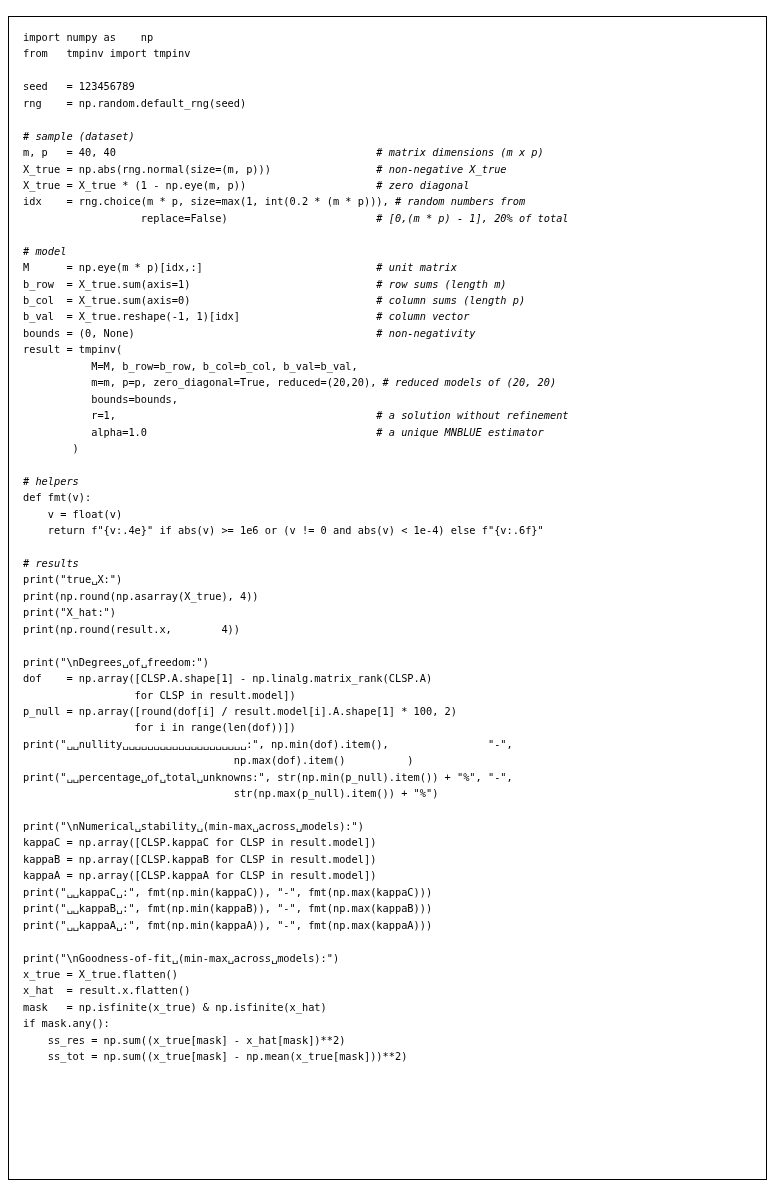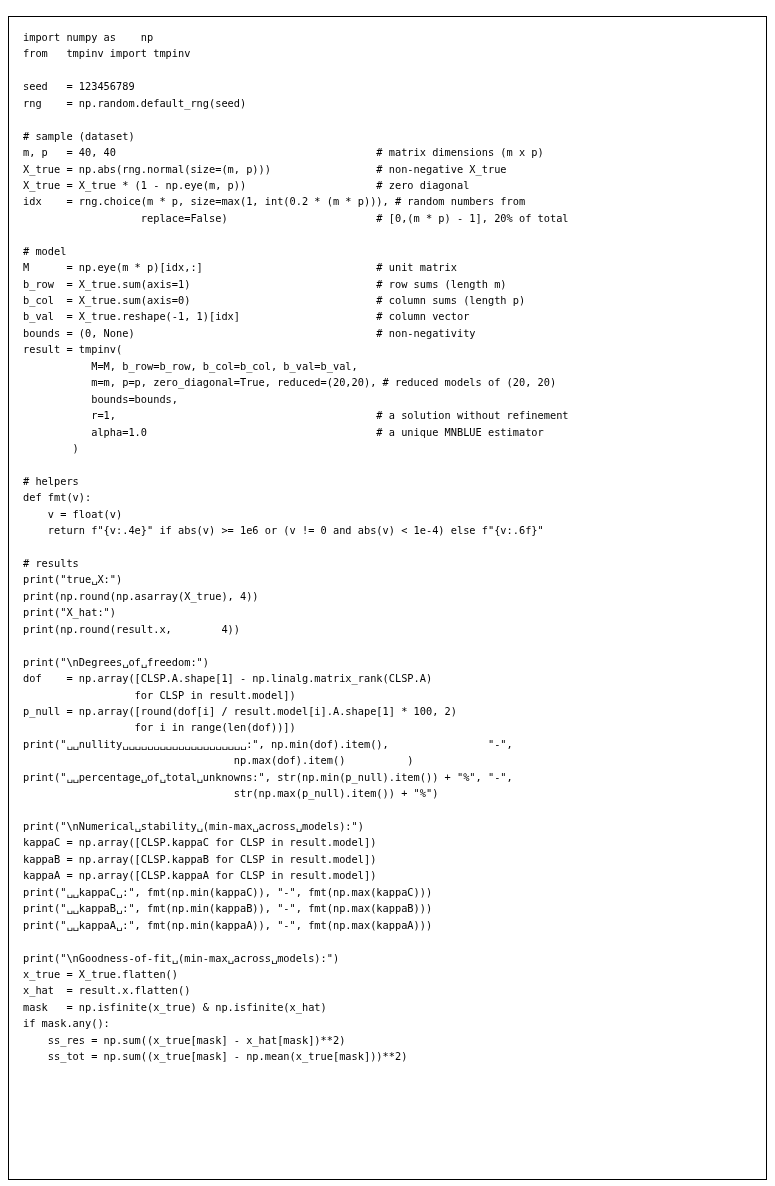--- a/index.html
+++ b/index.html
@@ -38,20 +38,21 @@
   }
   .line {
     display: block;
     height: 16.45px;
     white-space: pre;
   }
   .line .code {
     white-space: pre;
   }
   .line .cmt {
+    font-style: italic;
     white-space: pre;
     margin-top: 23px;
   }
 </style>
 </head>
 <body>
 
 <div class="page">
   <div class="code-frame">
     <div class="code-block" id="code-block"><span class="line"><span class="code">import numpy as    np</span></span><span class="line"><span class="code">from   tmpinv import tmpinv</span></span><span class="line"><span class="code"></span></span><span class="line"><span class="code">seed   = 123456789</span></span><span class="line"><span class="code">rng    = np.random.default_rng(seed)</span></span><span class="line"><span class="code"></span></span><span class="line"><span class="cmt"># sample (dataset)</span></span><span class="line"><span class="code">m, p   = 40, 40                                          </span><span class="cmt"># matrix dimensions (m x p)</span></span><span class="line"><span class="code">X_true = np.abs(rng.normal(size=(m, p)))                 </span><span class="cmt"># non-negative X_true</span></span><span class="line"><span class="code">X_true = X_true * (1 - np.eye(m, p))                     </span><span class="cmt"># zero diagonal</span></span><span class="line"><span class="code">idx    = rng.choice(m * p, size=max(1, int(0.2 * (m * p))), </span><span class="cmt"># random numbers from</span></span><span class="line"><span class="code">                   replace=False)                        </span><span class="cmt"># [0,(m * p) - 1], 20% of total</span></span><span class="line"><span class="code"></span></span><span class="line"><span class="cmt"># model</span></span><span class="line"><span class="code">M      = np.eye(m * p)[idx,:]                            </span><span class="cmt"># unit matrix</span></span><span class="line"><span class="code">b_row  = X_true.sum(axis=1)                              </span><span class="cmt"># row sums (length m)</span></span><span class="line"><span class="code">b_col  = X_true.sum(axis=0)                              </span><span class="cmt"># column sums (length p)</span></span><span class="line"><span class="code">b_val  = X_true.reshape(-1, 1)[idx]                      </span><span class="cmt"># column vector</span></span><span class="line"><span class="code">bounds = (0, None)                                       </span><span class="cmt"># non-negativity</span></span><span class="line"><span class="code">result = tmpinv(</span></span><span class="line"><span class="code">           M=M, b_row=b_row, b_col=b_col, b_val=b_val,</span></span><span class="line"><span class="code">           m=m, p=p, zero_diagonal=True, reduced=(20,20), </span><span class="cmt"># reduced models of (20, 20)</span></span><span class="line"><span class="code">           bounds=bounds,</span></span><span class="line"><span class="code">           r=1,                                          </span><span class="cmt"># a solution without refinement</span></span><span class="line"><span class="code">           alpha=1.0                                     </span><span class="cmt"># a unique MNBLUE estimator</span></span><span class="line"><span class="code">        )</span></span><span class="line"><span class="code"></span></span><span class="line"><span class="cmt"># helpers</span></span><span class="line"><span class="code">def fmt(v):</span></span><span class="line"><span class="code">    v = float(v)</span></span><span class="line"><span class="code">    return f"{v:.4e}" if abs(v) &gt;= 1e6 or (v != 0 and abs(v) &lt; 1e-4) else f"{v:.6f}"</span></span><span class="line"><span class="code"></span></span><span class="line"><span class="cmt"># results</span></span><span class="line"><span class="code">print("true␣X:")</span></span><span class="line"><span class="code">print(np.round(np.asarray(X_true), 4))</span></span><span class="line"><span class="code">print("X_hat:")</span></span><span class="line"><span class="code">print(np.round(result.x,        4))</span></span><span class="line"><span class="code"></span></span><span class="line"><span class="code">print("\nDegrees␣of␣freedom:")</span></span><span class="line"><span class="code">dof    = np.array([CLSP.A.shape[1] - np.linalg.matrix_rank(CLSP.A)</span></span><span class="line"><span class="code">                  for CLSP in result.model])</span></span><span class="line"><span class="code">p_null = np.array([round(dof[i] / result.model[i].A.shape[1] * 100, 2)</span></span><span class="line"><span class="code">                  for i in range(len(dof))])</span></span><span class="line"><span class="code">print("␣␣nullity␣␣␣␣␣␣␣␣␣␣␣␣␣␣␣␣␣␣␣␣:", np.min(dof).item(),                "-",</span></span><span class="line"><span class="code">                                  np.max(dof).item()          )</span></span><span class="line"><span class="code">print("␣␣percentage␣of␣total␣unknowns:", str(np.min(p_null).item()) + "%", "-",</span></span><span class="line"><span class="code">                                  str(np.max(p_null).item()) + "%")</span></span><span class="line"><span class="code"></span></span><span class="line"><span class="code">print("\nNumerical␣stability␣(min-max␣across␣models):")</span></span><span class="line"><span class="code">kappaC = np.array([CLSP.kappaC for CLSP in result.model])</span></span><span class="line"><span class="code">kappaB = np.array([CLSP.kappaB for CLSP in result.model])</span></span><span class="line"><span class="code">kappaA = np.array([CLSP.kappaA for CLSP in result.model])</span></span><span class="line"><span class="code">print("␣␣kappaC␣:", fmt(np.min(kappaC)), "-", fmt(np.max(kappaC)))</span></span><span class="line"><span class="code">print("␣␣kappaB␣:", fmt(np.min(kappaB)), "-", fmt(np.max(kappaB)))</span></span><span class="line"><span class="code">print("␣␣kappaA␣:", fmt(np.min(kappaA)), "-", fmt(np.max(kappaA)))</span></span><span class="line"><span class="code"></span></span><span class="line"><span class="code">print("\nGoodness-of-fit␣(min-max␣across␣models):")</span></span><span class="line"><span class="code">x_true = X_true.flatten()</span></span><span class="line"><span class="code">x_hat  = result.x.flatten()</span></span><span class="line"><span class="code">mask   = np.isfinite(x_true) &amp; np.isfinite(x_hat)</span></span><span class="line"><span class="code">if mask.any():</span></span><span class="line"><span class="code">    ss_res = np.sum((x_true[mask] - x_hat[mask])**2)</span></span><span class="line"><span class="code">    ss_tot = np.sum((x_true[mask] - np.mean(x_true[mask]))**2)</span></span></div>

